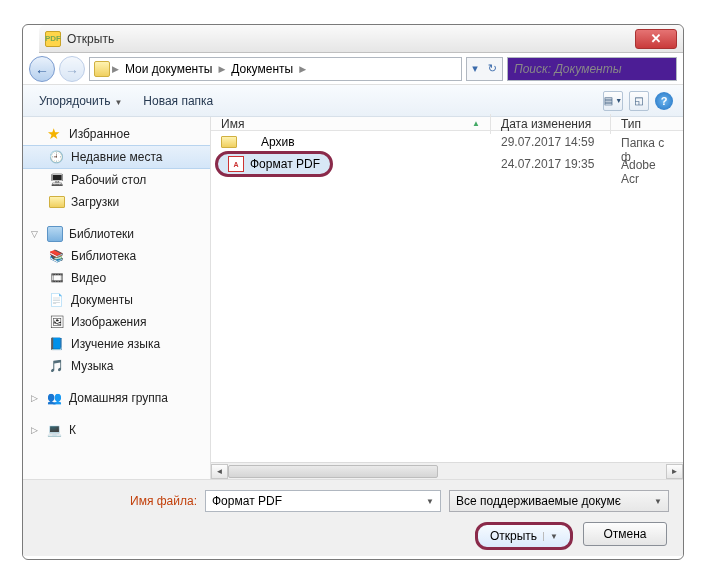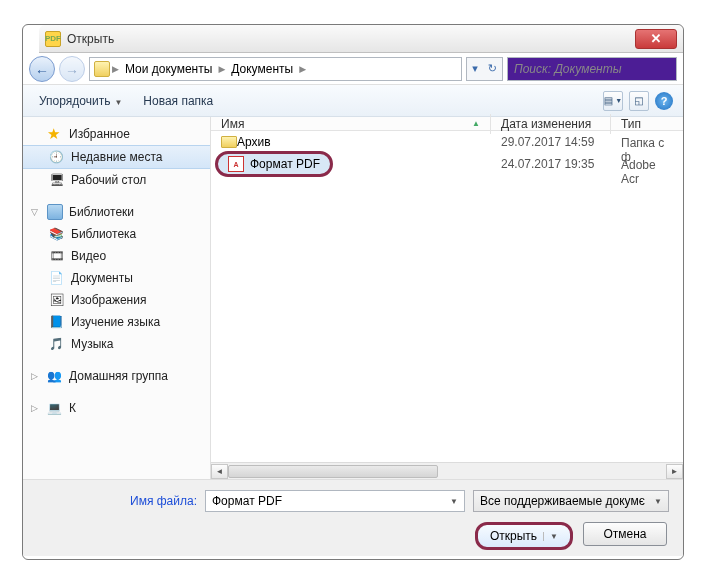--- a/index.html
+++ b/index.html
@@ -39,36 +39,36 @@
 .file-list { flex: 1; background: #fff; position: relative; display:flex; flex-direction:column; }
 .list-header { display: flex; border-bottom: 1px solid #e3e3e3; background: #fcfcfc; height: 14px; align-items:center; }
 .col { padding: 3px 10px; color: #333; }
 .col.name { width: 280px; border-right: 1px solid #e3e3e3; display:flex; align-items:center; }
 .col.name .sort { margin-left: auto; font-size:8px; color:#4a6; }
 .col.date { width: 120px; border-right: 1px solid #e3e3e3; }
 .col.type { flex: 1; }
 .list-rows { flex:1; overflow:hidden; }
 .row { display: flex; align-items: center; height: 22px; }
 .row .cell { padding: 2px 10px; }
-.row .cell.name { width: 280px; display: flex; align-items: center; gap: 0; }
+.row .cell.name { width: 280px; display: flex; align-items: center; gap: 24px; }
 .row .cell.date { width: 120px; color: #555; }
 .row .cell.type { flex: 1; color: #555; margin-top: 15px; }
 .row.selected .cell.name { }
 .pdf-icon { width:16px;height:16px; background:#fff; border:1px solid #c33; display:flex;align-items:center;justify-content:center;font-size:7px;color:#c33;font-weight:bold; }
 .highlight-oval { border: 3px solid #8a2a4a; border-radius: 14px; padding: 2px 10px; background: rgba(190,215,240,.6); display:flex; align-items:center; gap:6px; margin-left:-6px; }
 .hscroll { height: 17px; background: #f0f0f0; border-top: 1px solid #dcdcdc; display:flex; align-items:center; }
 .hscroll .arrow { width:17px; height:15px; background:linear-gradient(#fdfdfd,#e6e6e6); border:1px solid #c8c8c8; display:flex;align-items:center;justify-content:center;font-size:8px;color:#555; }
 .hscroll .track { flex:1; height:15px; background:#f0f0f0; position:relative; }
 .hscroll .thumb { position:absolute; left:0; width:210px; height:13px; top:1px; background:linear-gradient(#eaeaea,#d5d5d5); border:1px solid #bdbdbd; border-radius:2px; }
 .bottom { padding: 10px 14px 6px; background: #f0f0f0; border-top: 1px solid #dedede; }
 .row-input { display: flex; align-items: center; gap: 8px; margin-bottom: 10px; }
-.row-input label { width: 160px; text-align: right; color: #1d4ed8; }
+.row-input label { width: 160px; text-align: right; color: #c2410c; }
 .filename-box { flex: 1; height: 22px; border: 1px solid #b0b7c0; background: #fff; display: flex; align-items: center; padding: 0 6px; }
 .filename-box .drop { margin-left: auto; font-size: 8px; color: #555; }
-.filter-box { width: 196px; height: 22px; border: 1px solid #abadb3; background: linear-gradient(#f5f5f5,#e7e7e7); display: flex; align-items: center; padding: 0 6px; }
+.filter-box { width: 220px; height: 22px; border: 1px solid #abadb3; background: linear-gradient(#f5f5f5,#e7e7e7); display: flex; align-items: center; padding: 0 6px; }
 .filter-box .drop { margin-left: auto; font-size: 8px; color: #555; }
 .buttons { display: flex; justify-content: flex-end; gap: 10px; padding-right: 2px; }
 .btn { height: 24px; min-width: 84px; border: 1px solid #8a8f97; background: linear-gradient(#fdfdfd,#e5e5e5); border-radius: 3px; display: flex; align-items: center; justify-content: center; padding: 0 12px; }
 .btn.open { border: 3px solid #8a2a4a; border-radius: 12px; background: linear-gradient(#f6fbff,#dbeafc); min-width: 92px; height: 28px; }
 .btn .split { margin-left: 6px; border-left: 1px solid #bbb; padding-left: 6px; font-size: 8px; color: #555; }
 </style>
 </head>
 <body>
 
 <div class="outer-border">
@@ -116,20 +116,26 @@
             <span>Избранное</span>
           </div>
         <div class="side-item selected">
             <span class="si-icon">🕘</span>
             <span>Недавние места</span>
           </div>
         <div class="side-item">
             <span class="si-icon">🖥</span>
             <span>Рабочий стол</span>
           </div>
+        <div class="side-item">
+            <span class="si-icon">
+              <span class="folder-mini"></span>
+            </span>
+            <span>Загрузки</span>
+          </div>
       </div>
       <div class="side-group">
         <div class="side-head">
             <span class="exp">▽</span>
             <span class="si-icon">
               <span class="lib-icon-mini"></span>
             </span>
             <span>Библиотеки</span>
           </div>
         <div class="side-item">

